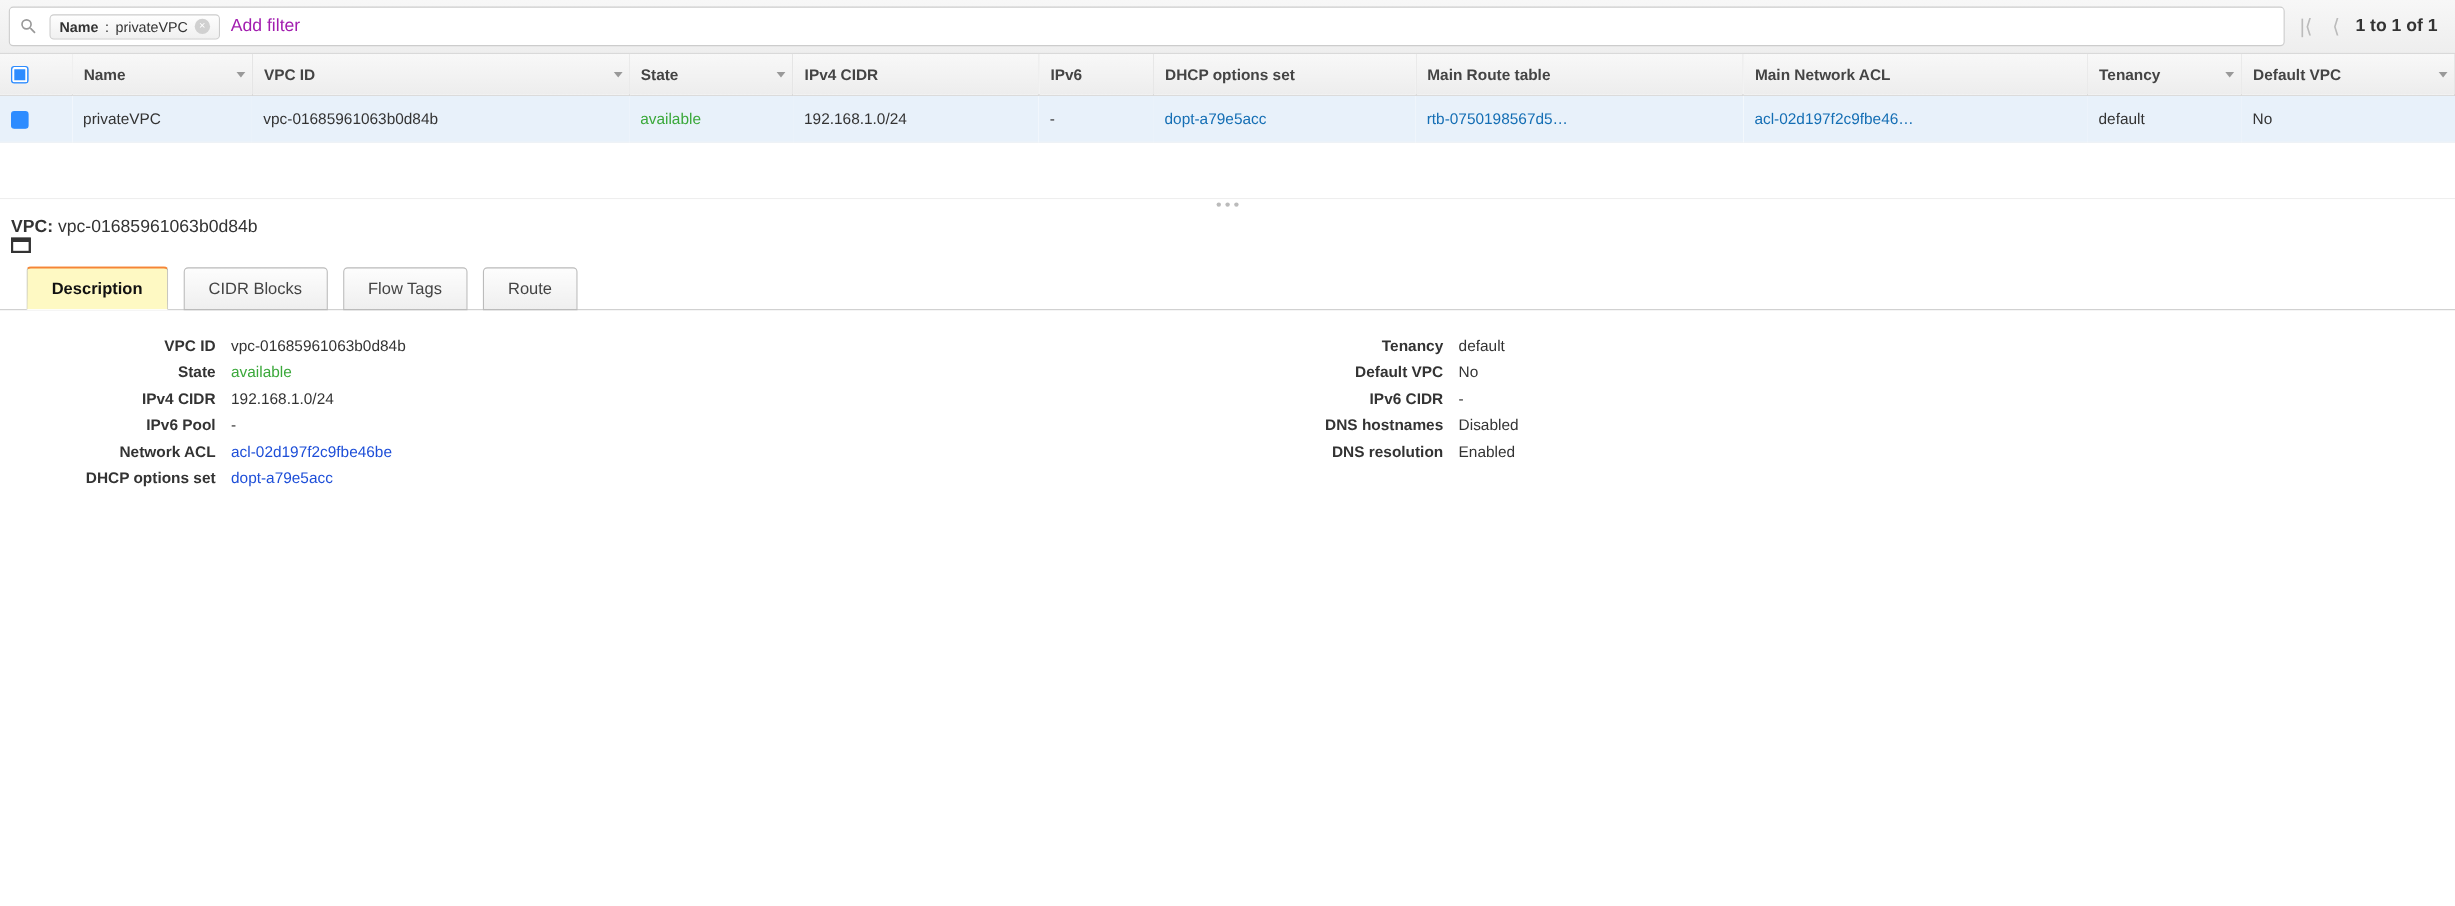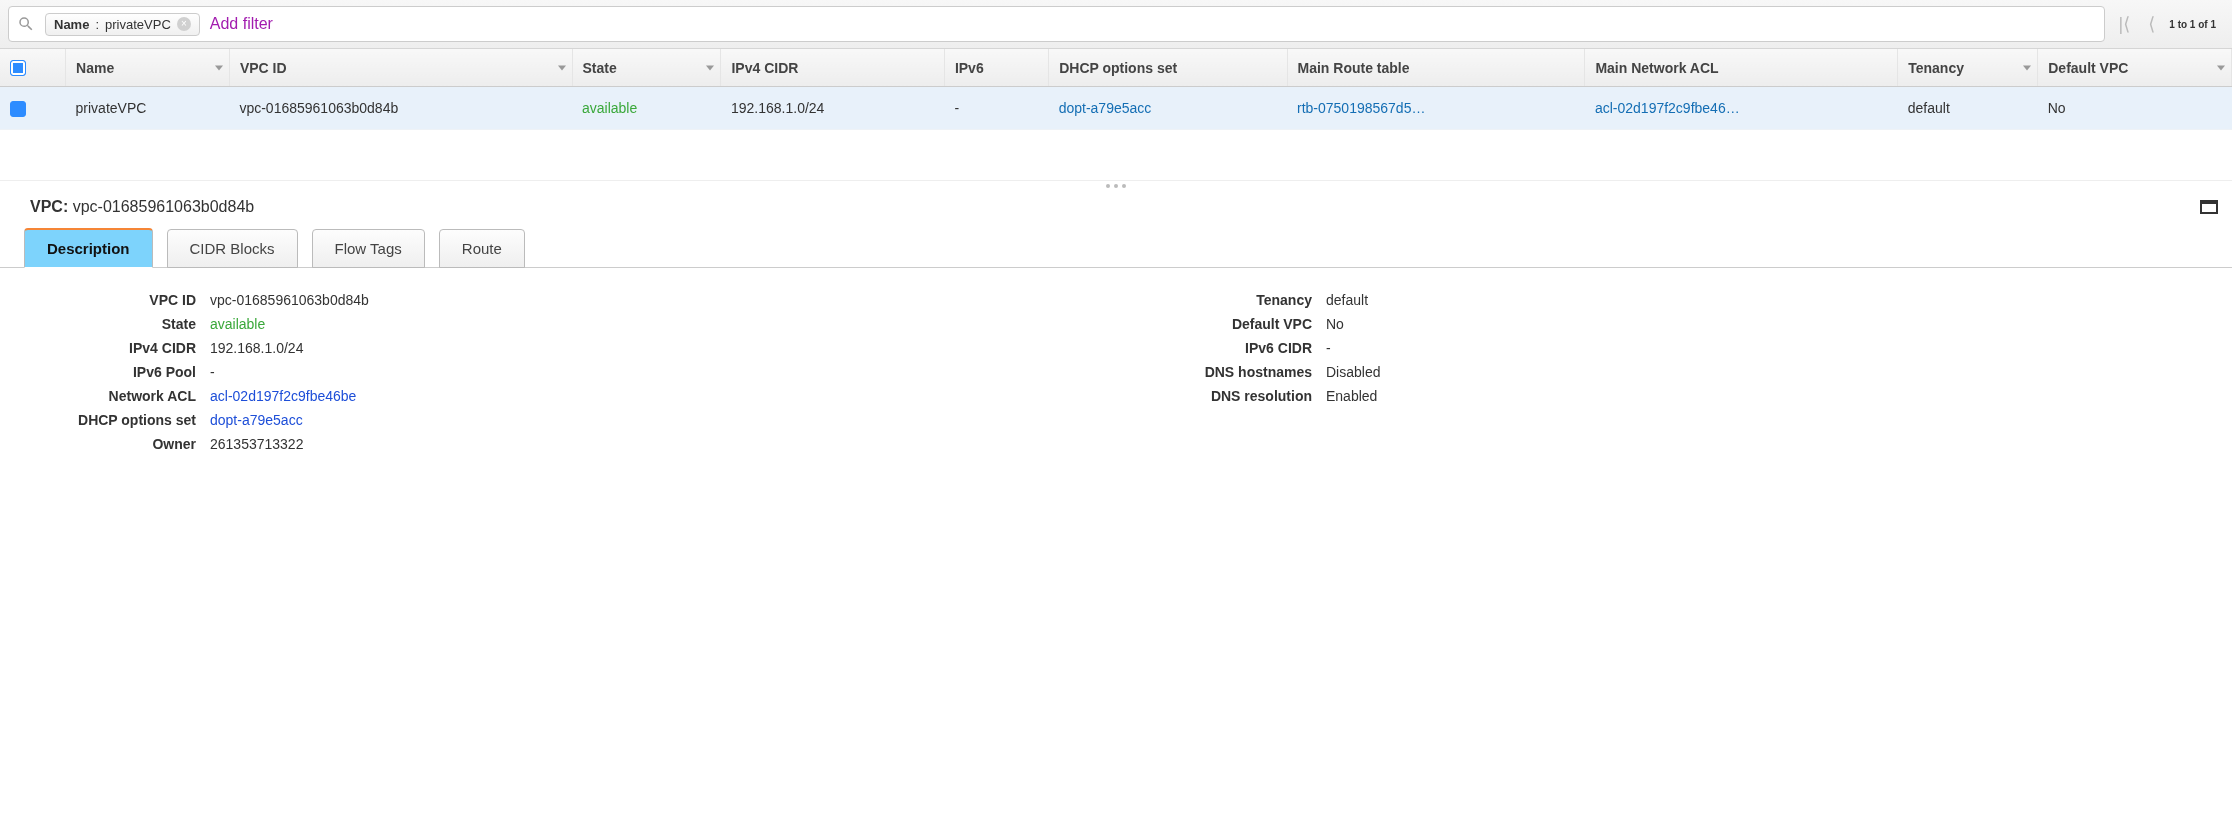--- a/index.html
+++ b/index.html
@@ -22,21 +22,21 @@
     padding:3px 8px; font-size:13px; color:#333;
   }
   .chip .chip-x {
     width:14px; height:14px; border-radius:50%; background:#d0d0d0; color:#fff;
     display:flex; align-items:center; justify-content:center; font-size:10px; line-height:1;
   }
   .chip b { font-weight:700; }
   .addfilter { color:#a21caf; font-size:16px; flex:1; }
   .pager { display:flex; align-items:center; gap:10px; color:#888; padding-right:8px;}
   .pager .arrow, .pager .firstbtn { font-size:18px; color:#bbb; padding:2px 4px;}
-  .pager .count { color:#333; font-weight:700; font-size:10px; }
+  .pager .count { color:#333; font-weight:700; font-size:16px; }
   
   table.grid { width:100%; border-collapse:collapse; table-layout:fixed; }
   table.grid thead th {
     background: linear-gradient(#f8f8f8,#ededed);
     border-bottom:1px solid #ccc; border-right:1px solid #e5e5e5;
     text-align:left; font-weight:700; font-size:14px; color:#444;
     padding:10px 10px; position:relative; white-space:nowrap; overflow:hidden;
   }
   table.grid thead th .sorticon {
     position:absolute; right:6px; top:50%; transform:translateY(-50%);
@@ -53,39 +53,40 @@
   .green { color:#3aa83a; }
   
   .resize-handle {
     width:100%; height:12px; background:#fff; display:flex; align-items:center; justify-content:center;
     border-top:1px solid #eee;
   }
   .resize-handle .dots { display:flex; gap:4px; }
   .resize-handle .dots span { width:4px; height:4px; border-radius:50%; background:#bbb; display:block;}
   
   .detail-header {
-    display:flex; align-items:center; justify-content:space-between;
-    padding:6px 14px 8px 30px;
+    display:flex; justify-content:space-between;
+    padding:6px 14px 8px 10px;
+    flex-direction:column;
   }
   .detail-header .title { font-size:16px; color:#333; }
   .detail-header .title b { font-weight:700; }
   .detail-header .winicon {
     width:18px; height:14px; background:#333; border:1px solid #333; position:relative;
   }
   .detail-header .winicon::before { content:""; position:absolute; top:3px; left:1px; right:1px; bottom:1px; background:#fff;}
   
   .tabs-row { padding:0 14px; border-bottom:1px solid #ccc; position:relative; height:44px;}
   .tabs { position:absolute; bottom:-1px; left:24px; display:flex; gap:14px; align-items:flex-end;}
   .tab {
     background:linear-gradient(#fdfdfd,#efefef);
     border:1px solid #bbb; border-radius:4px 4px 0 0;
     padding:10px 22px; font-size:15px; color:#444;
   }
   .tab.active {
-    background:#7dd3fc; border-bottom:1px solid #fff; border-top:2px solid #f58536; color:#111; font-weight:700;
+    background:#fef9c3; border-bottom:1px solid #fff; border-top:2px solid #f58536; color:#111; font-weight:700;
   }
   
   .details-body { display:flex; padding:20px 30px; gap:60px; }
   .details-col { flex:1; }
   .kv { display:flex; padding:4px 0; align-items:baseline; }
   .kv .k { width:180px; text-align:right; font-weight:700; color:#333; padding-right:14px; font-size:14px;}
   .kv .v { font-size:14px; color:#333; }
   .kv .v.link { color:#1d4ed8; }
   .kv .v.green { color:#3aa83a; }
 </style>
@@ -203,24 +204,20 @@
         <div class="v">-</div>
       </div>
     <div class="kv">
         <div class="k">Network ACL</div>
         <div class="v link">acl-02d197f2c9fbe46be</div>
       </div>
     <div class="kv">
         <div class="k">DHCP options set</div>
         <div class="v link">dopt-a79e5acc</div>
       </div>
-    <div class="kv">
-        <div class="k">Owner</div>
-        <div class="v">261353713322</div>
-      </div>
   </div>
   <div class="details-col">
     <div class="kv">
         <div class="k">Tenancy</div>
         <div class="v">default</div>
       </div>
     <div class="kv">
         <div class="k">Default VPC</div>
         <div class="v">No</div>
       </div>

